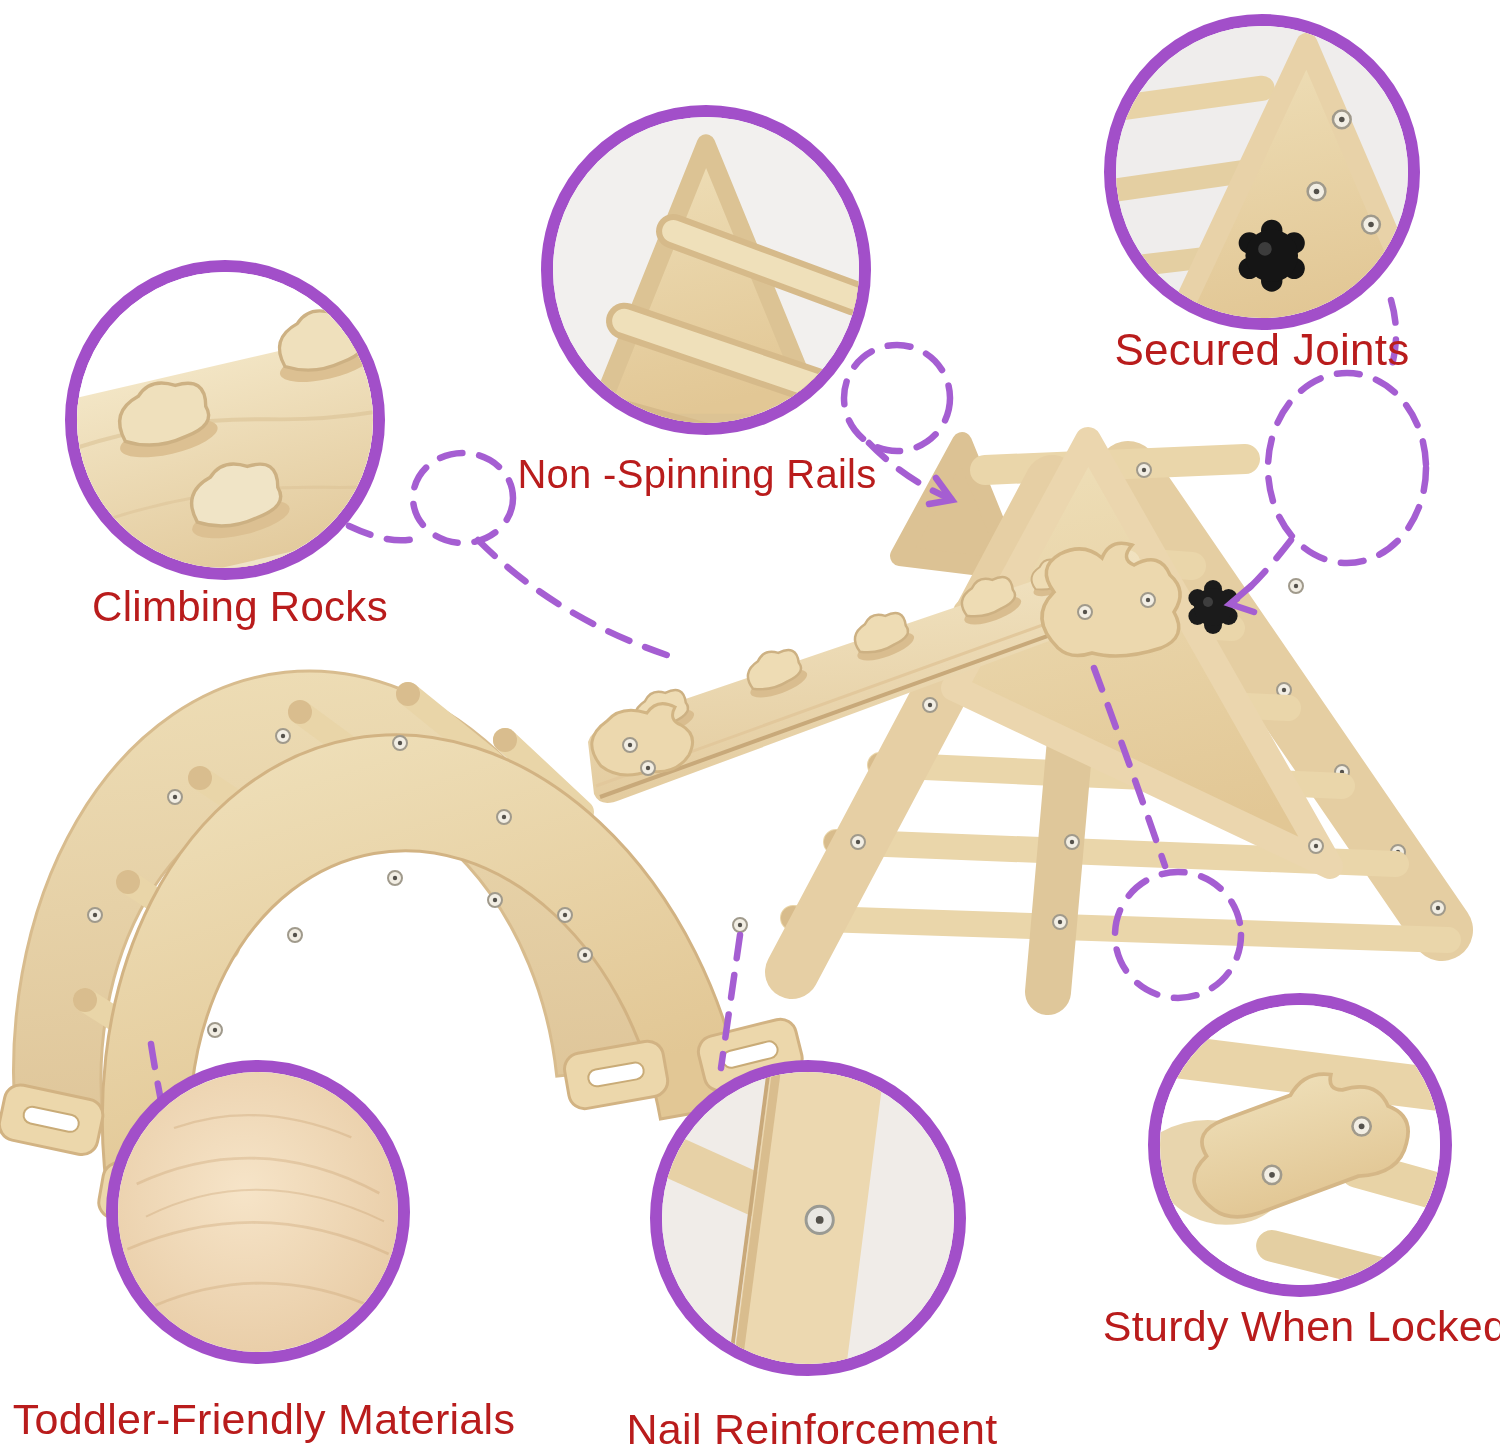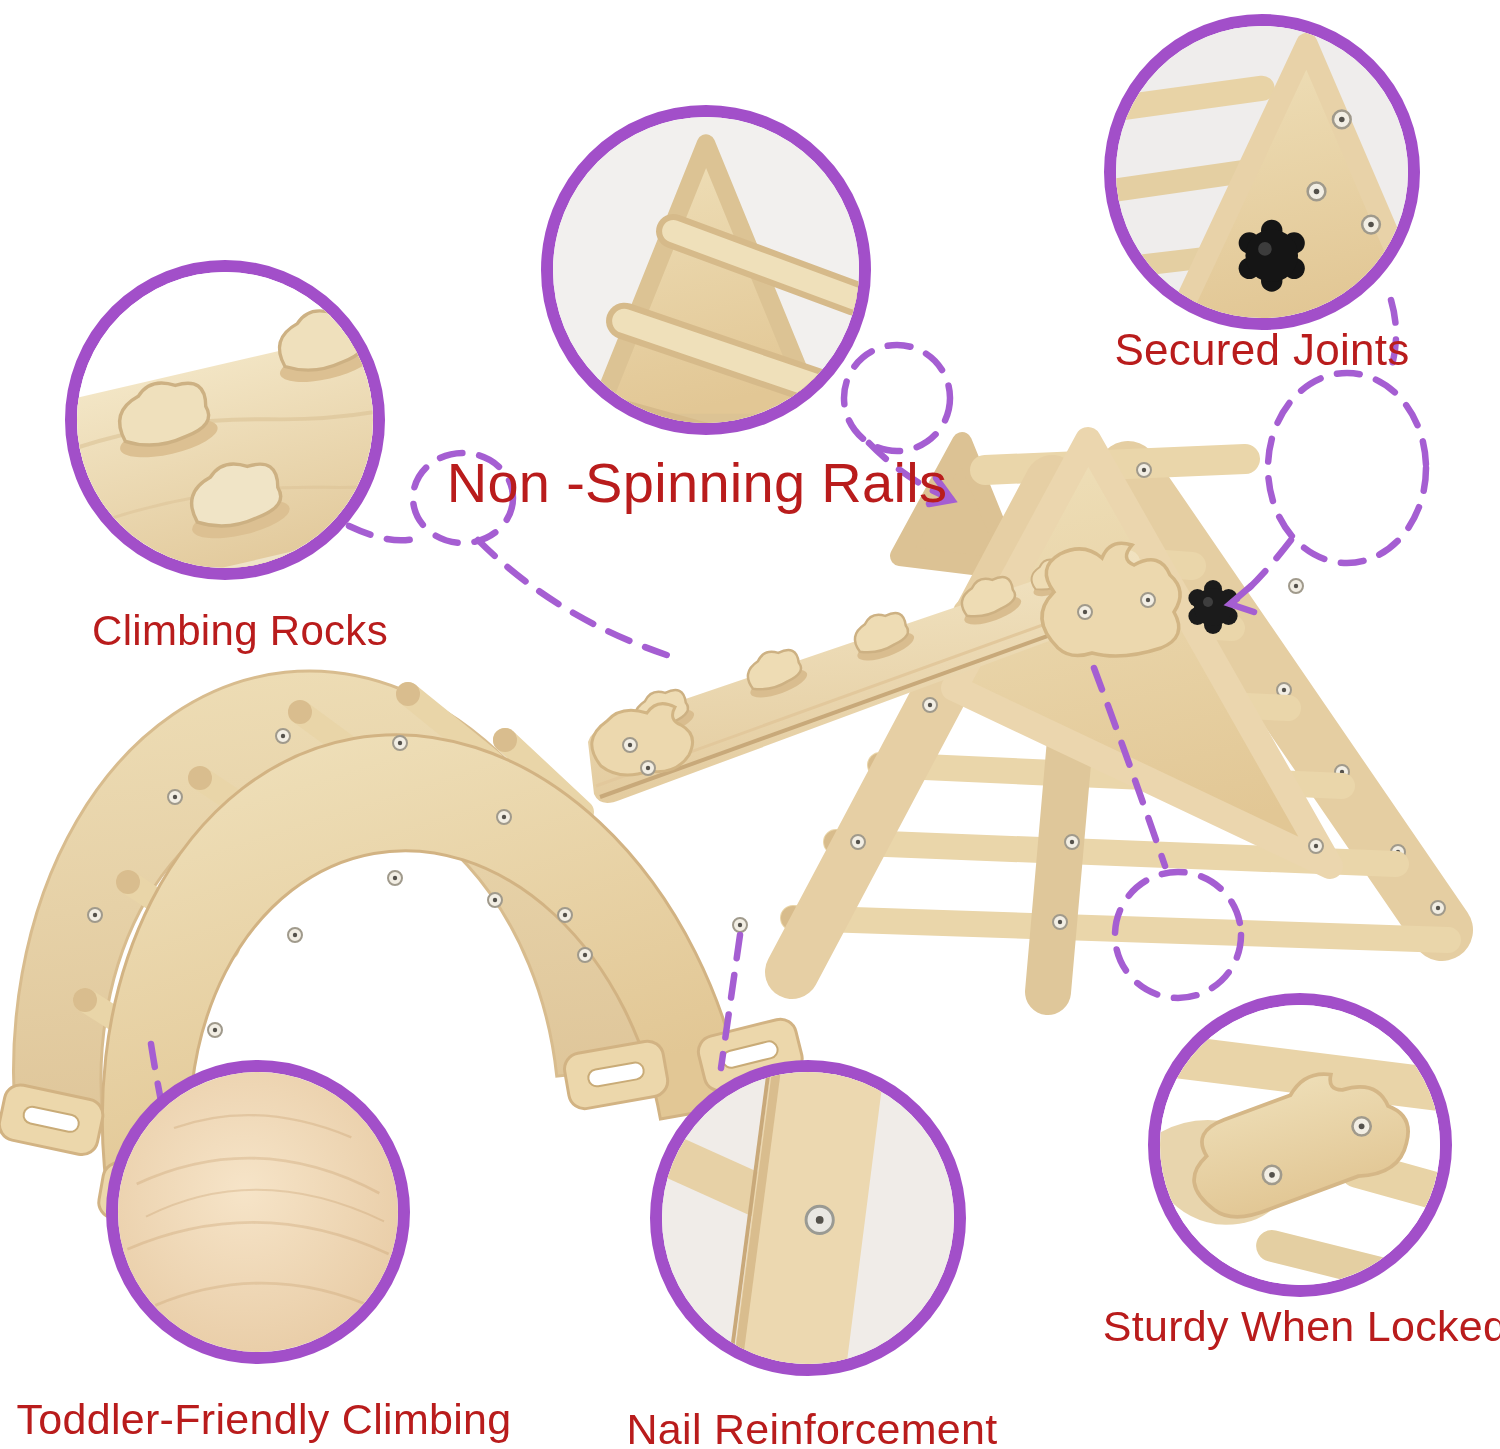--- a/index.html
+++ b/index.html
@@ -272,20 +272,20 @@
       <line x1="212" y1="176" x2="320" y2="206" stroke="#e8d3a6" stroke-width="40" stroke-linecap="round"></line>
       <line x1="120" y1="258" x2="320" y2="308" stroke="#e4cfa2" stroke-width="34" stroke-linecap="round"></line>
       <g transform="rotate(-8 150 170)">
         <path d="M52 206 Q18 172 52 148 Q40 120 76 112 L150 96 Q168 72 196 80 Q190 96 206 98 Q244 92 252 122 Q278 136 266 164 Q254 196 210 192 L110 214 Q70 224 52 206 Z" fill="url(#wg2)" stroke="#d5b787" stroke-width="4"></path>
       </g>
       <use href="#screwdef" transform="translate(120 182) scale(1.4)"></use>
       <use href="#screwdef" transform="translate(216 130) scale(1.4)"></use>
     </svg>
   </div>
 
-  <div class="flabel" style="left:240px;top:608px;font-size:42px;">Climbing Rocks</div>
-  <div class="flabel" style="left:697px;top:452px;font-size:56px;">Non -Spinning Rails</div>
+  <div class="flabel" style="left:240px;top:584px;font-size:42px;">Climbing Rocks</div>
+  <div class="flabel" style="left:697px;top:452px;font-size:40px;">Non -Spinning Rails</div>
   <div class="flabel" style="left:1262px;top:326px;font-size:44px;">Secured Joints</div>
-  <div class="flabel" style="left:264px;top:1396px;font-size:43px;">Toddler-Friendly Climbing</div>
+  <div class="flabel" style="left:264px;top:1396px;font-size:43px;">Toddler-Friendly Materials</div>
   <div class="flabel" style="left:812px;top:1406px;font-size:43px;">Nail Reinforcement</div>
   <div class="flabel" style="left:1305px;top:1303px;font-size:43px;">Sturdy When Locked</div>
 
 </div>
 
 </body></html>

